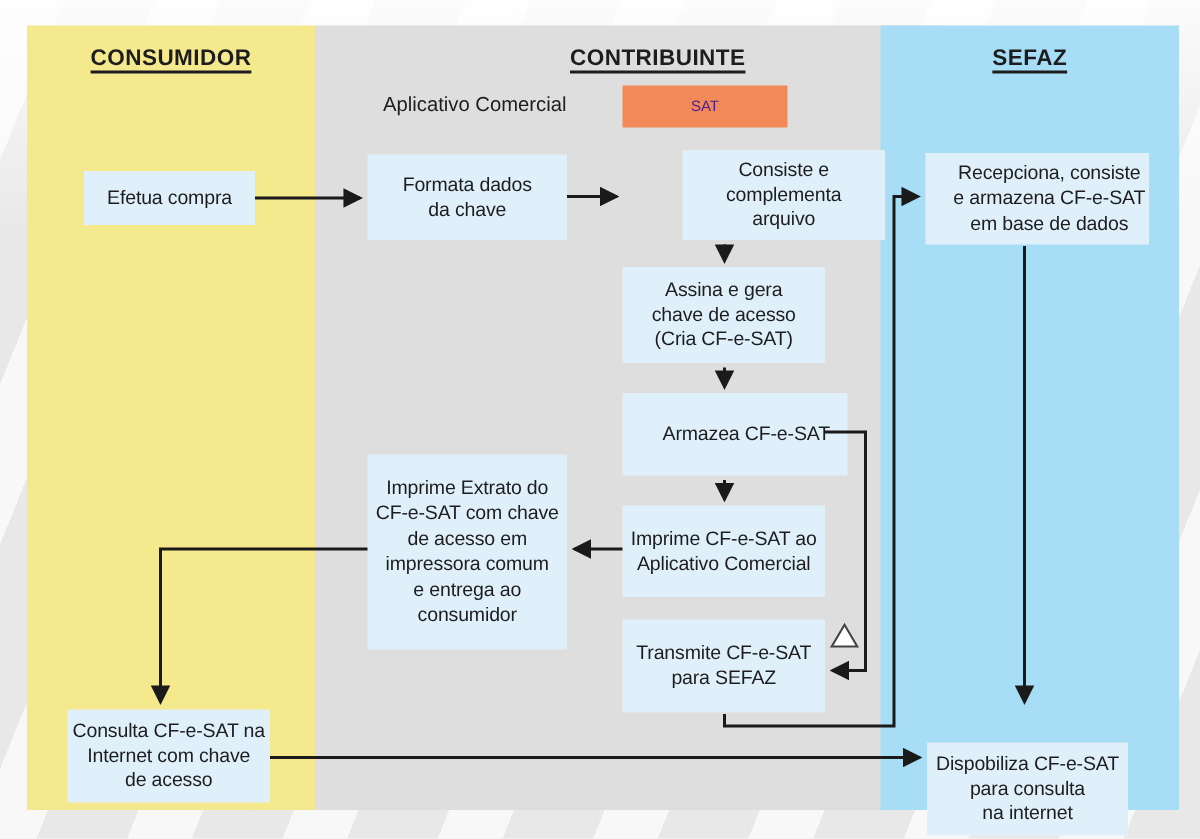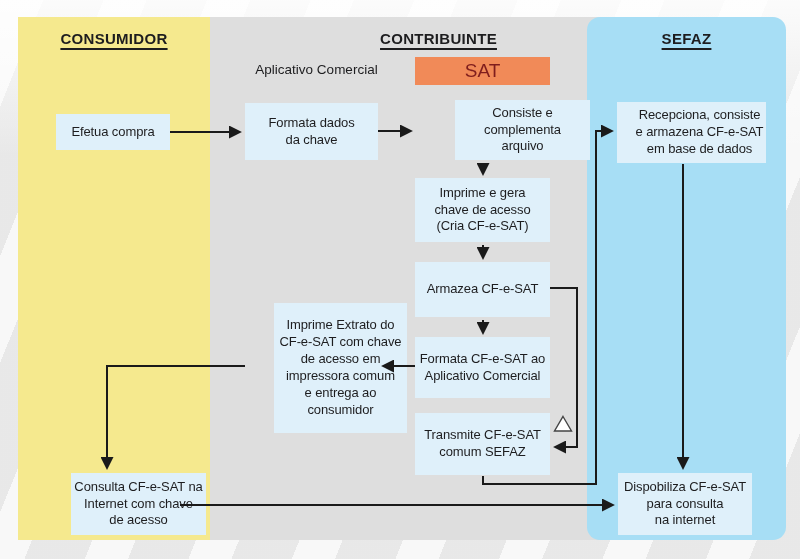--- a/index.html
+++ b/index.html
@@ -23,23 +23,23 @@
   .col-title{
     margin-top:13px;text-align:center;font-weight:700;font-size:15px;
     letter-spacing:.3px;
     text-decoration:underline;text-underline-offset:4px;text-decoration-thickness:1.5px;
   }
   .subheader{
     position:absolute;left:245px;top:62px;width:143px;z-index:2;
     text-align:center;font-size:13.5px;
   }
   .sat-header{
-    position:absolute;left:415px;top:57px;width:135px;height:28px;z-index:2;
+    position:absolute;left:415px;top:57px;width:110px;height:28px;z-index:2;
     display:flex;align-items:center;justify-content:center;
-    font-size:19px;color:#7f1d1d;
+    font-size:10px;color:#4c1d95;
   }
   .node{
     position:absolute;z-index:2;
     display:flex;align-items:center;justify-content:center;
     text-align:center;font-size:13px;line-height:1.3;
     white-space:pre-line;letter-spacing:-0.1px;
   }
   .n-efetua{left:56px;top:114px;width:114px;height:36px;}
   .n-formata{left:245px;top:103px;width:133px;height:57px;}
   .n-consiste{left:415px;top:100px;width:135px;height:60px;margin-left:40px;}
@@ -60,54 +60,54 @@
 <div class="bg-pattern"></div>
 
 <div class="col col-consumidor" style="background-color: rgb(245, 233, 142);">
   <div class="col-title">CONSUMIDOR</div>
 </div>
 
 <div class="col col-contribuinte" style="background-color: rgb(222, 222, 222);">
   <div class="col-title">CONTRIBUINTE</div>
 </div>
 
-<div class="col col-sefaz" style="background-color: rgb(167, 222, 245); border-radius: 13px;">
+<div class="col col-sefaz" style="background-color: rgb(167, 222, 245);">
   <div class="col-title">SEFAZ</div>
 </div>
 
 <div class="subheader">Aplicativo Comercial</div>
 <div class="sat-header" style="background-color: rgb(241, 138, 88);">SAT</div>
 
 <div class="node n-efetua" style="background-color: rgb(223, 240, 250);">Efetua compra</div>
 <div class="node n-formata" style="background-color: rgb(223, 240, 250);">Formata dados
 da chave</div>
 <div class="node n-consiste" style="background-color: rgb(223, 240, 250);">Consiste e
 complementa
 arquivo</div>
-<div class="node n-assina" style="background-color: rgb(223, 240, 250);">Imprime e gera
+<div class="node n-assina" style="background-color: rgb(223, 240, 250);">Assina e gera
 chave de acesso
 (Cria CF-e-SAT)</div>
-<div class="node n-armazea" style="background-color: rgb(223, 240, 250);">Armazea CF-e-SAT</div>
-<div class="node n-retorna" style="background-color: rgb(223, 240, 250);">Formata CF-e-SAT ao
+<div class="node n-armazea" style="background-color: rgb(223, 240, 250); padding-left: 15px;">Armazea CF-e-SAT</div>
+<div class="node n-retorna" style="background-color: rgb(223, 240, 250);">Imprime CF-e-SAT ao
 Aplicativo Comercial</div>
 <div class="node n-transmite" style="background-color: rgb(223, 240, 250);">Transmite CF-e-SAT
-comum SEFAZ</div>
-<div class="node n-imprime" style="background-color: rgb(223, 240, 250); margin-left: 29px;">Imprime Extrato do
+para SEFAZ</div>
+<div class="node n-imprime" style="background-color: rgb(223, 240, 250);">Imprime Extrato do
 CF-e-SAT com chave
 de acesso em
 impressora comum
 e entrega ao
 consumidor</div>
-<div class="node n-consulta" style="background-color: rgb(223, 240, 250); margin-left: 26px;">Consulta CF-e-SAT na
+<div class="node n-consulta" style="background-color: rgb(223, 240, 250);">Consulta CF-e-SAT na
 Internet com chave
 de acesso</div>
 <div class="node n-recepciona" style="background-color: rgb(223, 240, 250);">Recepciona, consiste
 e armazena CF-e-SAT
 em base de dados</div>
-<div class="node n-dispobiliza" style="background-color: rgb(223, 240, 250);">Dispobiliza CF-e-SAT
+<div class="node n-dispobiliza" style="background-color: rgb(223, 240, 250); margin-top: 22px;">Dispobiliza CF-e-SAT
 para consulta
 na internet</div>
 
 <svg class="connectors" width="800" height="559" viewBox="0 0 800 559">
   <defs>
     <marker id="arrow" viewBox="0 0 10 10" refX="8.5" refY="5" markerWidth="6.5" markerHeight="6.5" orient="auto-start-reverse">
       <path d="M0,0 L10,5 L0,10 z" fill="#1a1a1a"></path>
     </marker>
   </defs>
   <g stroke="#1a1a1a" stroke-width="2" fill="none">

